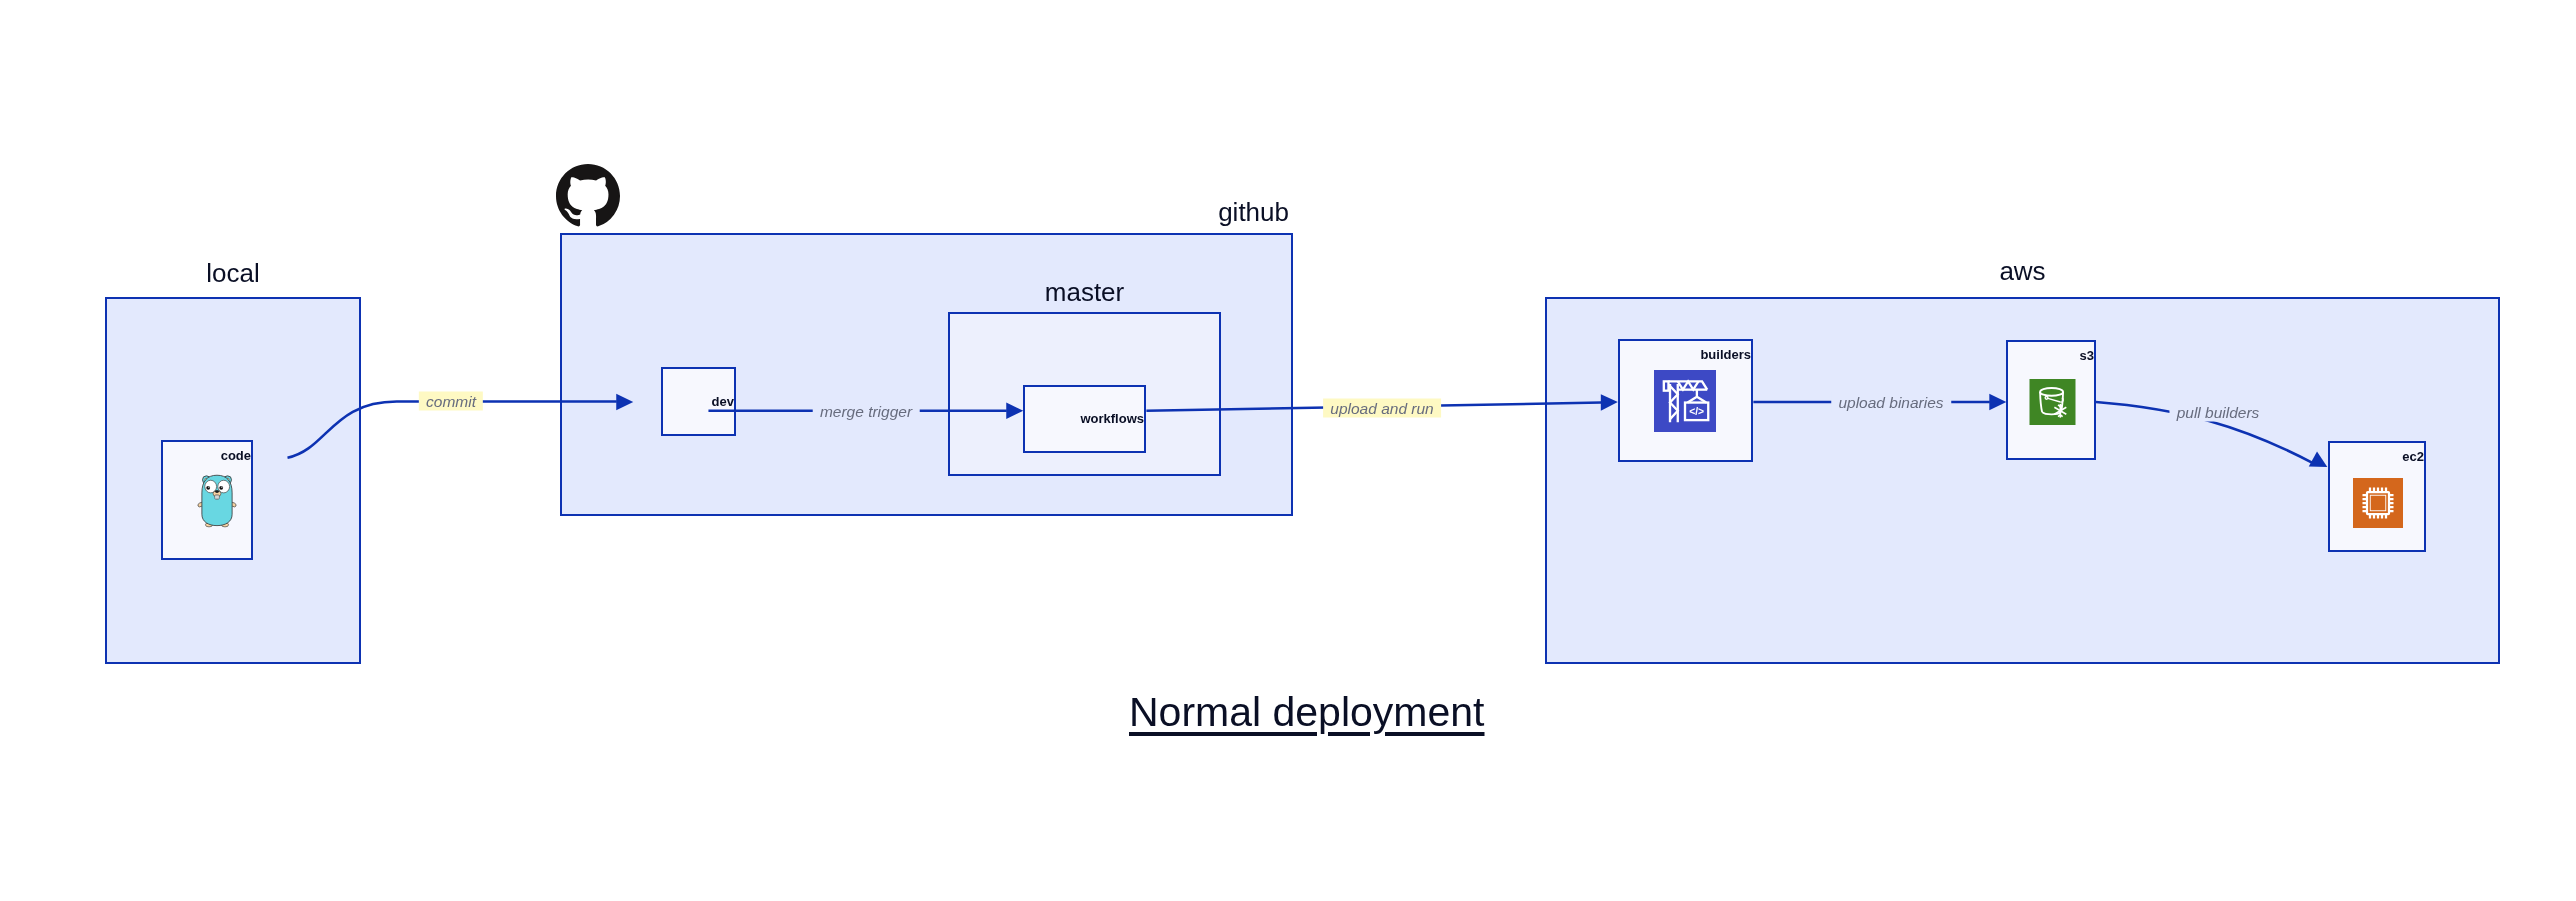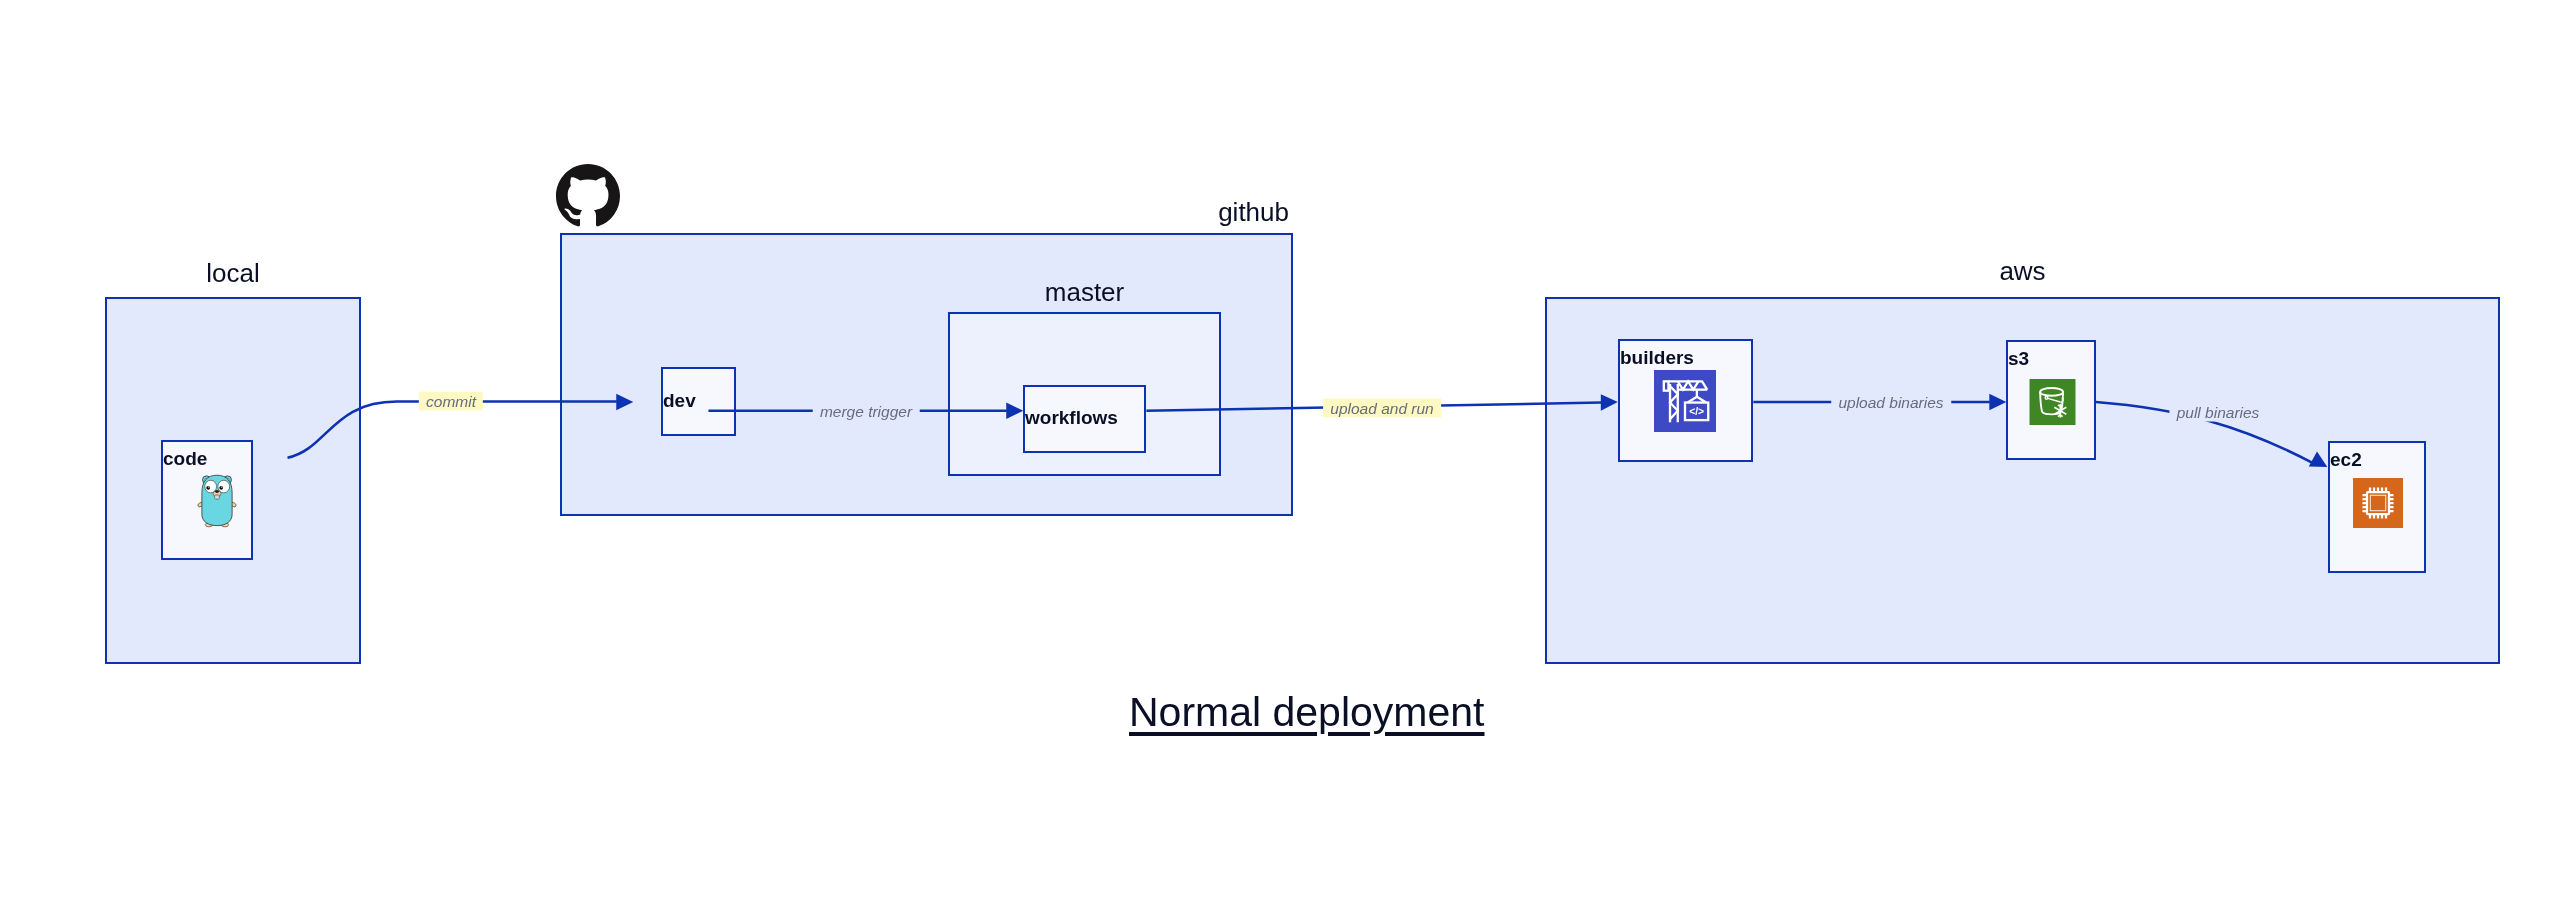--- a/index.html
+++ b/index.html
@@ -16,21 +16,21 @@
   #canvas{position:relative;width:2604px;height:902px;background:#ffffff;overflow:hidden;}
 
   .group-box{position:absolute;border:2.6px solid var(--stroke);background:var(--container-fill);}
   .group-box.nested{background:var(--nested-fill);}
   .leaf-box{position:absolute;border:2.6px solid var(--stroke);background:var(--leaf-fill);}
 
   .group-label{position:absolute;font-size:26px;color:var(--text-dark);font-weight:400;white-space:nowrap;}
   .center-text{text-align:center;}
   .right-text{text-align:right;}
 
-  .node-label{font-size:19px;font-weight:700;color:var(--text-dark);text-align:left;white-space:nowrap;}
+  .node-label{font-size:13px;font-weight:700;color:var(--text-dark);text-align:right;white-space:nowrap;}
   .label-top{position:absolute;left:0;right:0;top:6.2px;}
   .label-center{position:absolute;left:0;right:0;top:50%;transform:translateY(-54%);}
 
   svg.edges{position:absolute;left:0;top:0;z-index:3;}
   .edge-path{stroke:var(--stroke);stroke-width:5;fill:none;}
   .arrow-head{fill:var(--stroke);stroke:none;}
 
   .edge-label{position:absolute;z-index:4;transform:translate(-50%,-50%);
     font-size:15.5px;font-style:italic;color:var(--edge-label);white-space:nowrap;padding:0.5px 7.2px;}
   .bg-white{background:#fef9c3;}
@@ -135,21 +135,21 @@
       <g stroke="#ffffff" stroke-width="3.5" fill="none">
         <path d="M67 54 V84"></path>
         <path d="M54 61.5 L80 76.5"></path>
         <path d="M80 61.5 L54 76.5"></path>
         <path d="M62 56 L67 60 L72 56"></path>
         <path d="M62 82 L67 78 L72 82"></path>
       </g>
     </svg>
   </div>
 
-  <div class="leaf-box z2" style="left:2328px;top:441px;width:98px;height:132px;">
+  <div class="leaf-box z2" style="left:2328px;top:441px;width:98px;height:111px;">
     <div class="node-label label-top">ec2</div>
 
     <svg class="icon-abs" style="left:23px;top:35px;" width="50" height="50" viewBox="0 0 100 100">
       <rect x="0" y="0" width="100" height="100" fill="#D4671C"></rect>
       <g stroke="#ffffff" stroke-width="4.5" fill="none">
         <rect x="28" y="28" width="44" height="44" rx="1.5"></rect>
         <path d="M34 28 V19 M42 28 V19 M50 28 V19 M58 28 V19 M66 28 V19"></path>
         <path d="M34 72 V81 M42 72 V81 M50 72 V81 M58 72 V81 M66 72 V81"></path>
         <path d="M28 34 H19 M28 42 H19 M28 50 H19 M28 58 H19 M28 66 H19"></path>
         <path d="M72 34 H81 M72 42 H81 M72 50 H81 M72 58 H81 M72 66 H81"></path>
@@ -172,18 +172,18 @@
     <polygon class="arrow-head" points="3894,780 3861,764 3861,796"></polygon>
 
     <path class="edge-path" d="M 4068 780 C 4230 793, 4350 825, 4492 900"></path>
     <polygon class="arrow-head" points="4517,906 4481,905 4497,876"></polygon>
   </svg>
 
   <div class="edge-label bg-white" style="left:451px;top:401px;">commit</div>
   <div class="edge-label bg-fill" style="left:866px;top:411px;">merge trigger</div>
   <div class="edge-label bg-white" style="left:1382px;top:408px;">upload and run</div>
   <div class="edge-label bg-fill" style="left:1855px;top:402px;margin-left:36px;">upload binaries</div>
-  <div class="edge-label bg-fill" style="left:2218px;top:412px;">pull binaries</div>
+  <div class="edge-label bg-fill" style="left:2218px;top:412px;">pull builders</div>
 
   <div id="title">Normal deployment</div>
 
 </div>
 
 
 </body></html>

